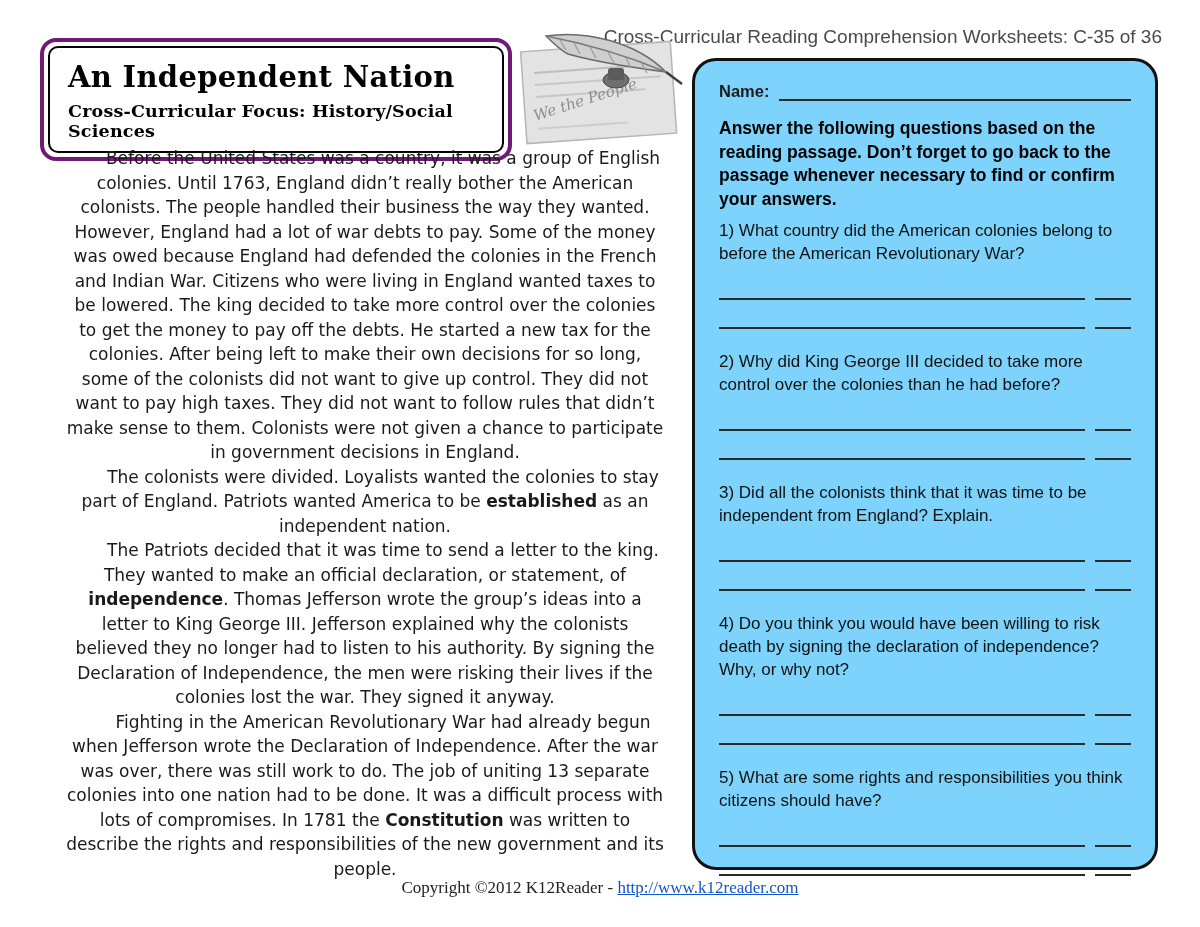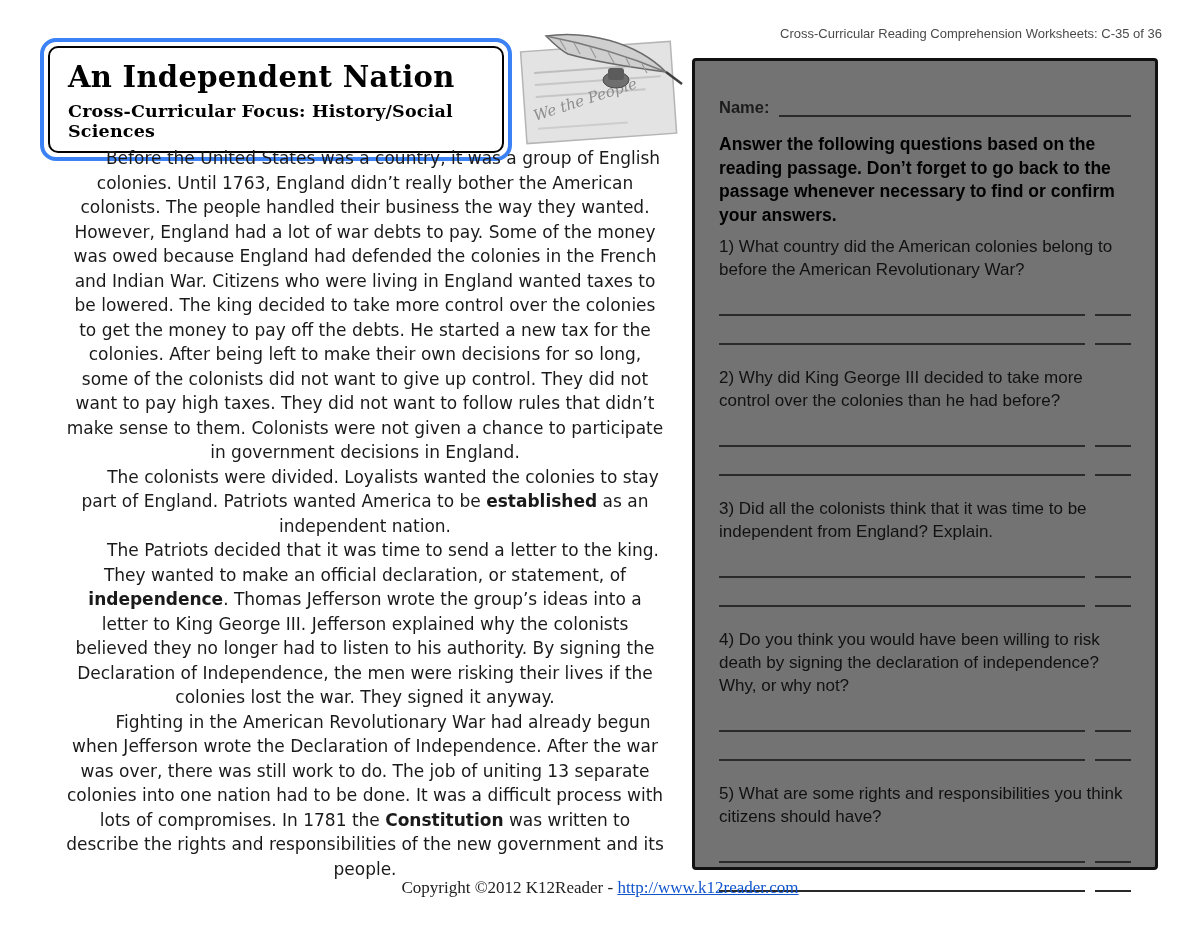--- a/index.html
+++ b/index.html
@@ -9,28 +9,28 @@
     font-family: "Liberation Sans", sans-serif;
     color: #1c1c1c;
     position: relative;
     overflow: hidden;
   }
   .page { position: relative; width: 1200px; height: 927px; background: #fff; }
 
   
   .header-label {
     position: absolute; top: 26px; right: 38px;
-    font-size: 13px; color: #4a4a4a;
+    font-size: 19px; color: #4a4a4a;
     font-family: "Liberation Sans", sans-serif;
   }
 
   
   .title-box-outer {
     position: absolute; left: 40px; top: 38px; width: 472px;
-    border: 4px solid #3b82f6; border-radius: 16px; padding: 4px;
+    border: 4px solid #701a75; border-radius: 16px; padding: 4px;
     background: #fff;
   }
   .title-box-inner {
     border: 2px solid #000; border-radius: 10px;
     padding: 12px 18px 10px 18px;
   }
   .title {
     font-family: "DejaVu Serif", serif;
     font-weight: bold; font-size: 29px; color: #000;
     letter-spacing: 0.3px;
@@ -50,22 +50,22 @@
     font-family: "DejaVu Sans", sans-serif;
     font-size: 17px; line-height: 24.5px; color: #1a1a1a;
     text-align: left;
   }
   .passage p { text-indent: 36px; margin: 0; text-align: center; }
   .passage b { font-weight: bold; }
 
   
   .questions-box {
     position: absolute; left: 692px; top: 58px; width: 466px; height: 812px;
-    border: 3px solid #111; border-radius: 4px;
-    padding: 36px 24px 16px 24px; background: #737373;
+    border: 3px solid #111; border-radius: 24px;
+    padding: 20px 24px 16px 24px; background: #7dd3fc;
   }
   .name-row { display: flex; align-items: flex-end; margin-bottom: 16px; }
   .name-label { font-weight: bold; font-size: 16.5px; }
   .name-underline { flex: 1; margin-left: 10px; border-bottom: 2px solid #2a2a2a; height: 20px; max-width: 360px; }
 
   .instructions {
     font-weight: bold; font-size: 17.5px; line-height: 23.5px;
     margin-bottom: 8px; color: #000;
   }
 

